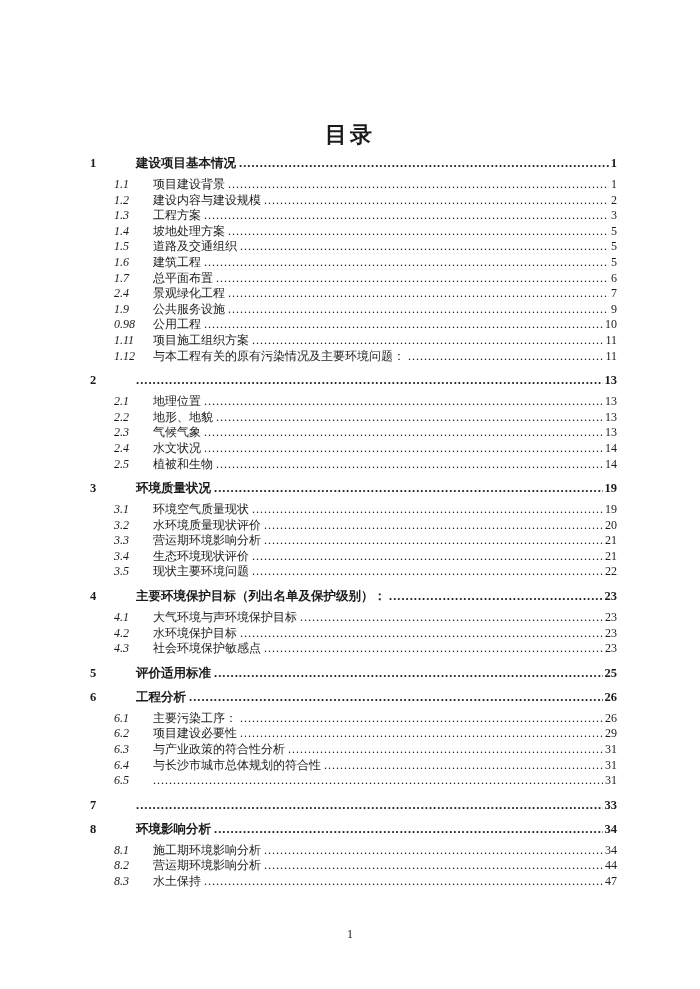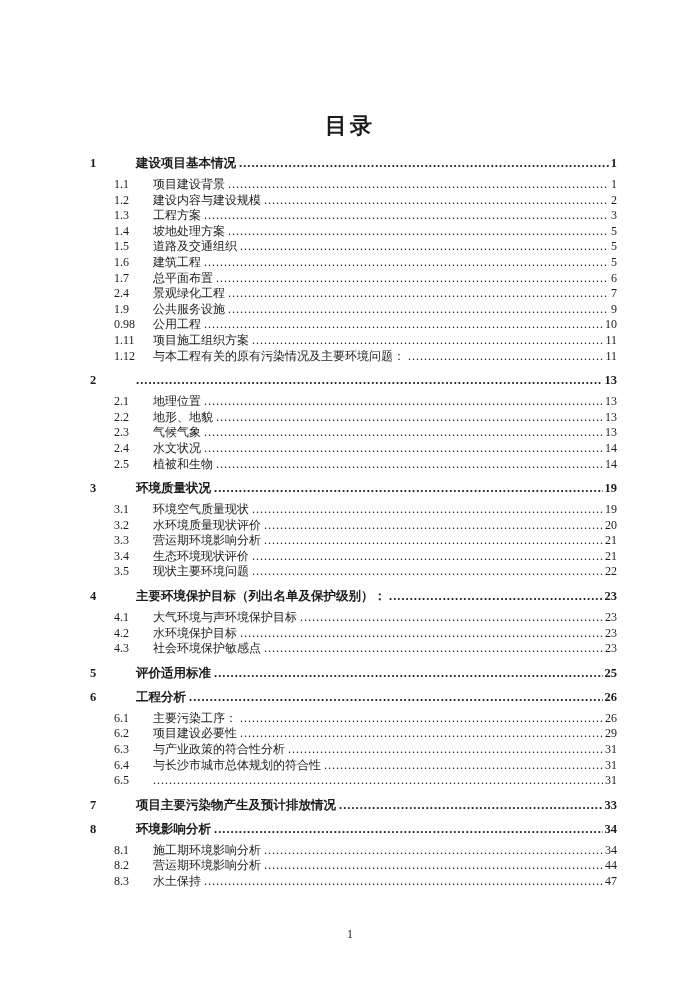--- a/index.html
+++ b/index.html
@@ -11,21 +11,21 @@
   }
   .page {
     position: relative;
     width: 700px; height: 989px;
     overflow: hidden;
     background: #ffffff;
   }
   .doc-title {
     margin: 0;
     position: absolute;
-    top: 111px; left: 0;
+    top: 120px; left: 0;
     width: 100%;
     text-align: center;
     font-size: 22px;
     font-weight: bold;
     letter-spacing: 3px;
   }
   .toc {
     position: absolute;
     top: 147px;
     left: 90px;
@@ -40,21 +40,21 @@
     line-height: 15.6px;
   }
   .row.section {
     font-weight: bold;
     font-size: 12.5px;
     line-height: 16px;
     margin: 8px 0 6px 0;
   }
   .row.section .num { flex: 0 0 46px; }
   .row.item { padding-left: 24px; }
-  .row.item .num { flex: 0 0 39px; }
+  .row.item .num { flex: 0 0 39px; font-style: italic; }
   .num { flex: 0 0 auto; }
   .label { flex: 0 0 auto; padding-right: 3px; }
   .dots {
     flex: 1 1 auto;
     min-width: 0;
     overflow: hidden;
     letter-spacing: 1px;
   }
   .pg { flex: 0 0 auto; padding-left: 2px; text-align: right; }
   .footer {
@@ -281,21 +281,20 @@
         <span class="dots">....................................................................................................................................................................................................................................................................</span>
         <span class="pg">31</span>
       </div>
       <div class="row item">
         <span class="num">6.5</span>
         <span class="dots">....................................................................................................................................................................................................................................................................</span>
         <span class="pg">31</span>
       </div>
       <div class="row section">
         <span class="num">7</span>
-        <span class="label">项目主要污染物产生及预计排放情况</span>
         <span class="dots">....................................................................................................................................................................................................................................................................</span>
         <span class="pg">33</span>
       </div>
       <div class="row section">
         <span class="num">8</span>
         <span class="label">环境影响分析</span>
         <span class="dots">....................................................................................................................................................................................................................................................................</span>
         <span class="pg">34</span>
       </div>
       <div class="row item">

